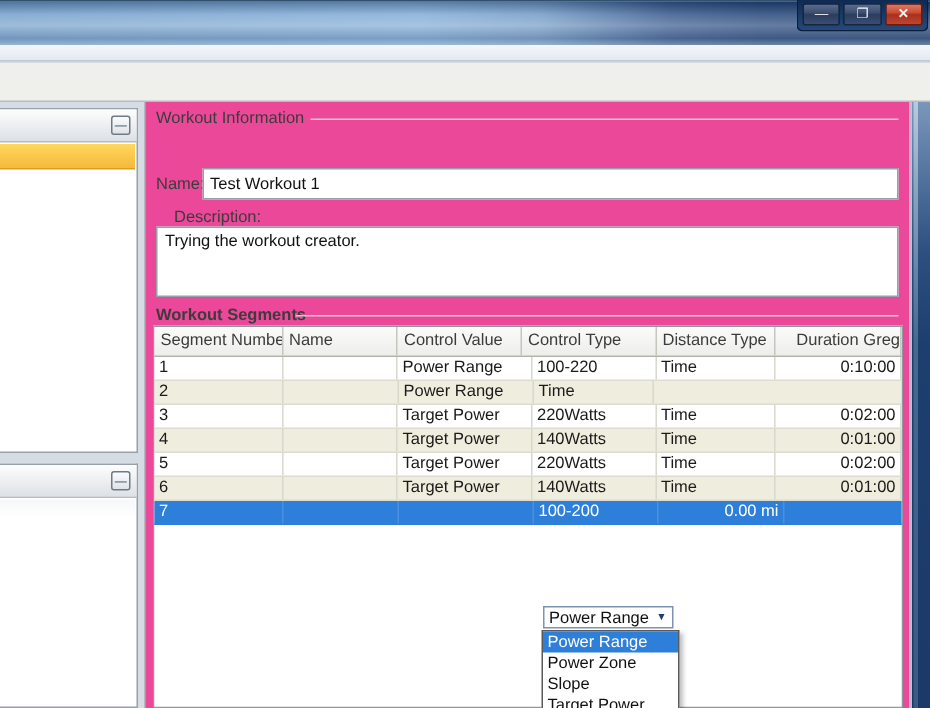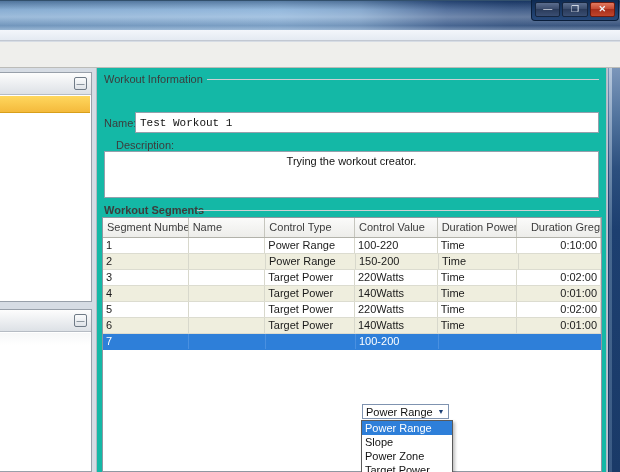--- a/index.html
+++ b/index.html
@@ -50,21 +50,21 @@
     border:1px solid #6f7a86; border-radius:2px; background:linear-gradient(#fafbfc,#dfe3e8);
     color:#2a3a4a; font-size:8px; line-height:11px; text-align:center; cursor:default;
   }
   .hl-row { position:absolute; left:0; top:23px; width:90px; height:17px;
     background:linear-gradient(#ffd75e,#f4ba3c); border-bottom:1px solid #d89f1b; }
   .panel-body-strip { position:absolute; left:0; top:23px; width:90px; height:12px;
     background:linear-gradient(#f6f7f8,#ffffff); }
 
   
   .doc-area { position:absolute; left:96px; top:68px; width:511px; height:404px;
-    background:#14b8a6; border-left:1px solid #b3bac2; border-right:1px solid #b3bac2; }
+    background:#ec4899; border-left:1px solid #b3bac2; border-right:1px solid #b3bac2; }
   .tabstrip { position:absolute; left:96px; top:68px; width:511px; height:24px; background:#e9ebec; }
   .tab {
     position:absolute; left:4px; top:2px; width:184px; height:22px;
     background:linear-gradient(#fdfeff,#dcebfa 60%,#c9e0f6);
     border:1px solid #93a8c0; border-bottom:none; border-radius:3px 3px 0 0;
     display:flex; align-items:center; padding:0 6px; gap:6px;
   }
   .tab-label { color:#333; white-space:nowrap; flex:1; }
   .tab-close { color:#5a6470; font-size:9px; font-weight:bold; cursor:default; }
   .tabnav { position:absolute; right:6px; top:6px; display:flex; gap:3px; align-items:center; }
@@ -77,26 +77,26 @@
   .navbtn.pair span { flex:1; line-height:13px; }
   .navbtn.pair span:first-child { border-right:1px solid #aeb6c0; }
   .navbtn.single { width:16px; }
 
   .section-label { position:absolute; color:#3c3c3c; white-space:nowrap; }
   .section-rule { position:absolute; height:1px; background:#cdd0d4; }
 
   .field-label { position:absolute; color:#3c3c3c; }
   .text-input {
     position:absolute; border:1px solid #94a0ac; background:#fff; color:#111;
-    font-family:Liberation Mono, monospace; font-size:11px; padding:0 4px;
+    font-family:Liberation Sans, sans-serif; font-size:11px; padding:0 4px;
   }
   .desc-box {
     position:absolute; border:1px solid #94a0ac; background:#fff; color:#111;
     font-family:"Liberation Sans", sans-serif; font-size:11px; padding:3px 5px;
-    resize:none; overflow:hidden;text-align:center;
+    resize:none; overflow:hidden;
   }
 
   
   .grid { position:absolute; left:5px; top:149px; width:500px; height:255px;
     background:#fff; border:1px solid #8f98a2; display:flex; flex-direction:column; }
   .grid-header { display:flex; height:20px;
     background:linear-gradient(#fbfbfa,#ededea); border-bottom:1px solid #b2b2aa; flex:0 0 auto; }
   .grid-header .hcell { border-right:1px solid #c6c6be; padding:3px 0 0 4px; color:#3c3c3c;
     white-space:nowrap; overflow:hidden; }
   .grid-row { display:flex; height:16px; flex:0 0 auto; border-bottom:1px solid #dcdcd0; background:#fff; }
@@ -186,39 +186,38 @@
     <div class="field-label" style="left:19px; top:71px;">Description:</div>
     <textarea class="desc-box" style="left: 7px; top: 83px; width: 495px; height: 47px;">Trying the workout creator.</textarea>
 
     <div class="section-label" style="left:7px; top:136px;font-weight:bold;">Workout Segments</div>
     <div class="section-rule" style="left:100px; top:142px; width:402px;"></div>
 
     <div class="grid">
       <div class="grid-header">
         <div class="hcell c0">Segment Number</div>
         <div class="hcell c1">Name</div>
+        <div class="hcell c3">Control Value</div>
         <div class="hcell c2">Control Type</div>
-        <div class="hcell c3">Control Value</div>
-        <div class="hcell c4">Duration Power</div>
+        <div class="hcell c4">Distance Type</div>
         <div class="hcell c5">Duration Greg</div>
       </div>
 
       <div class="grid-row">
         <div class="cell c0">1</div>
         <div class="cell c1"></div>
         <div class="cell c2">Power Range</div>
         <div class="cell c3">100-220</div>
         <div class="cell c4">Time</div>
         <div class="cell c5">0:10:00</div>
       </div>
       <div class="grid-row alt">
         <div class="cell c0">2</div>
         <div class="cell c1"></div>
         <div class="cell c2">Power Range</div>
-        <div class="cell c3">150-200</div>
         <div class="cell c4">Time</div>
       </div>
       <div class="grid-row">
         <div class="cell c0">3</div>
         <div class="cell c1"></div>
         <div class="cell c2">Target Power</div>
         <div class="cell c3">220Watts</div>
         <div class="cell c4">Time</div>
         <div class="cell c5">0:02:00</div>
       </div>
@@ -244,33 +243,34 @@
         <div class="cell c2">Target Power</div>
         <div class="cell c3">140Watts</div>
         <div class="cell c4">Time</div>
         <div class="cell c5">0:01:00</div>
       </div>
       <div class="grid-row selected">
         <div class="cell c0">7</div>
         <div class="cell c1"></div>
         <div class="cell c2"></div>
         <div class="cell c3">100-200</div>
+        <div class="cell c5">0.00 mi</div>
       </div>
       <div class="grid-filler"></div>
     </div>
 
     <div class="combo">
       <span class="combo-text">Power Range</span>
       <span class="combo-arrow">▼</span>
     </div>
 
     <div class="dropdown">
       <div class="dd-item selected">Power Range</div>
+      <div class="dd-item">Power Zone</div>
       <div class="dd-item">Slope</div>
-      <div class="dd-item">Power Zone</div>
       <div class="dd-item">Target Power</div>
     </div>
 
   </div>
 
   <div class="right-border">
     <div class="inner"></div>
   </div>
 
 </div>

